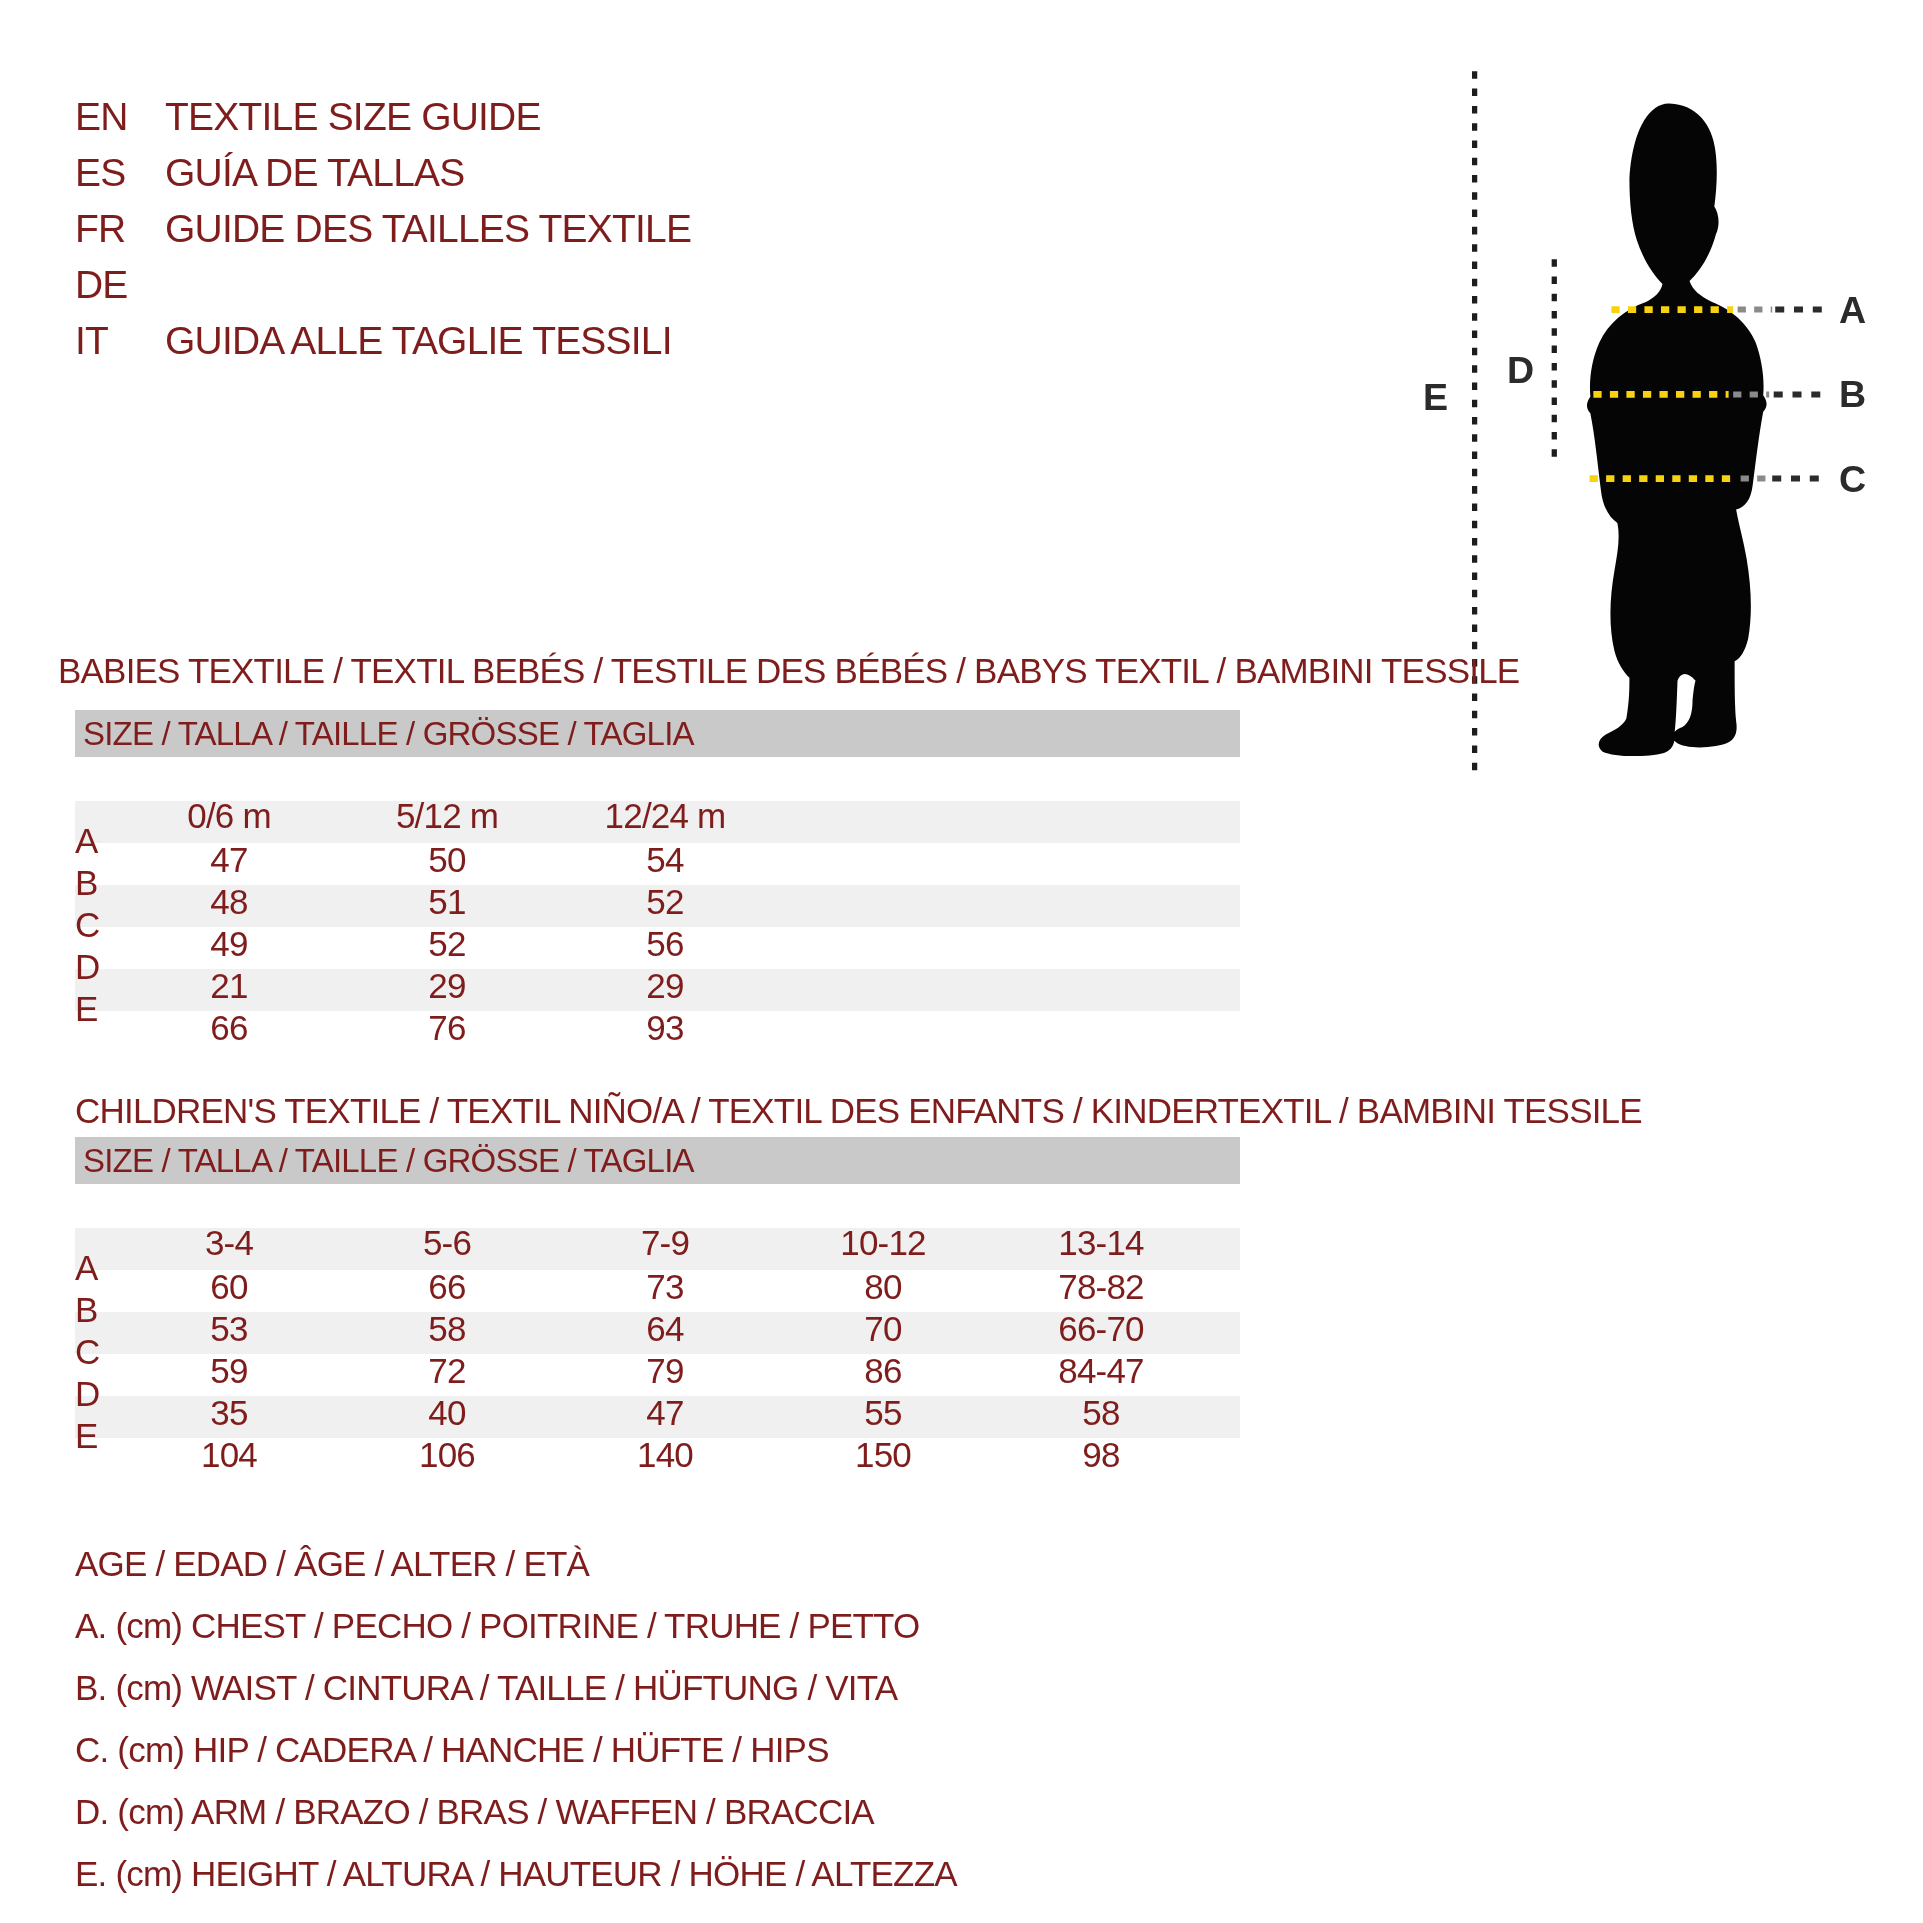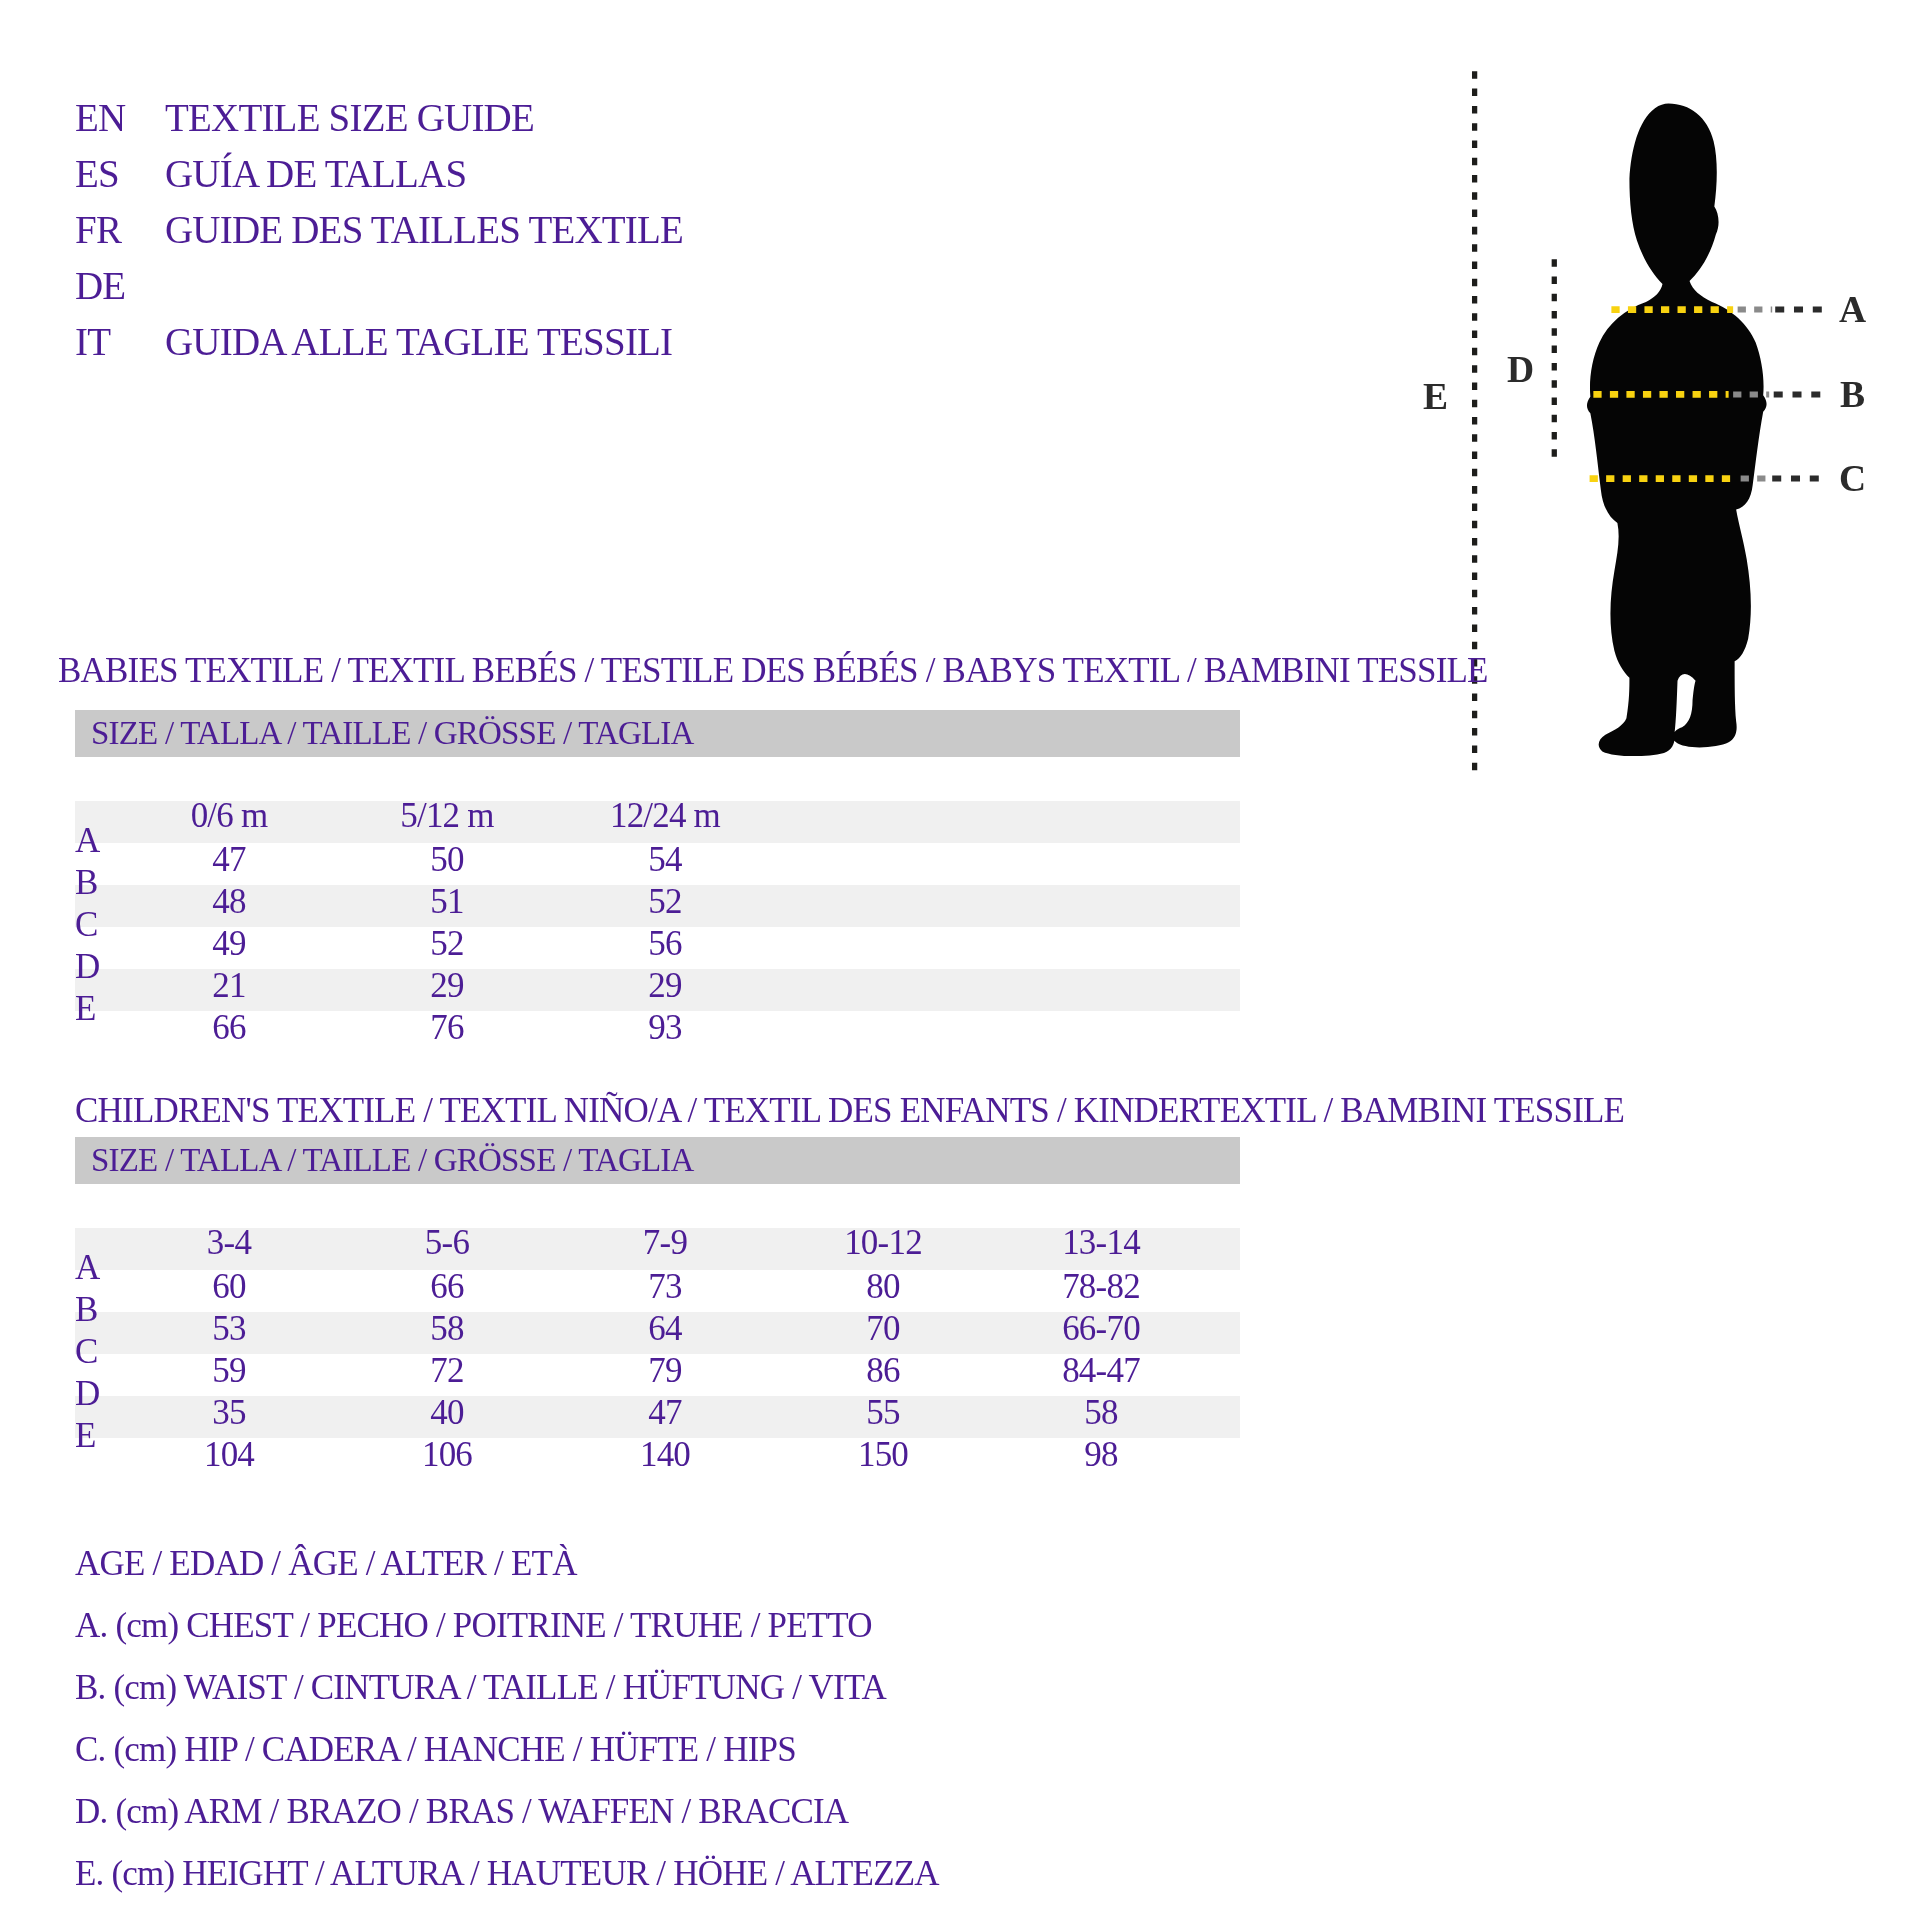--- a/index.html
+++ b/index.html
@@ -1,32 +1,32 @@
 <!DOCTYPE html>
 <html style="font-size:12px"><head>
 <meta charset="utf-8">
 <style>
   html,body{margin:0;padding:0;background:#ffffff;}
   .page{
     position:relative;width:1892px;height:1924px;overflow:hidden;
-    font-family:Liberation Serif, serif;color:#4c1d95;background:#ffffff;
+    font-family:Liberation Sans, sans-serif;color:#7f1d1d;background:#ffffff;
   }
   .abs{position:absolute;}
   
   .lang-block{left:75px;top:89px;}
   .lang-row{display:flex;height:56px;align-items:center;white-space:nowrap;}
   .lang-code{width:90px;font-size:39px;letter-spacing:-0.8px;}
   .lang-title{font-size:39px;letter-spacing:-0.8px;}
   
   .section-heading{font-size:35px;letter-spacing:-0.8px;white-space:nowrap;}
   
   .size-table{width:1165px;}
   .size-bar{
     height:47px;background:#c9c9c9;display:flex;align-items:center;
-    padding-left:16px;box-sizing:border-box;font-size:33px;letter-spacing:-0.8px;
+    padding-left:8px;box-sizing:border-box;font-size:33px;letter-spacing:-0.8px;
   }
   .t-row{display:grid;align-items:center;height:42px;}
   .t-row.babies{grid-template-columns:45px 218px 218px 218px 1fr;}
   .t-row.children{grid-template-columns:45px 218px 218px 218px 218px 218px 1fr;}
   .t-row.colhead{height:44px;}
   .t-row .cell{font-size:35px;text-align:center;letter-spacing:-0.8px;margin-top:39px;}
   .t-row .rowlabel{font-size:35px;text-align:left;letter-spacing:-0.8px;}
   .t-row.striped{background:#f0f0f0;}
   
   .legend-block{left:75px;top:1533px;}

